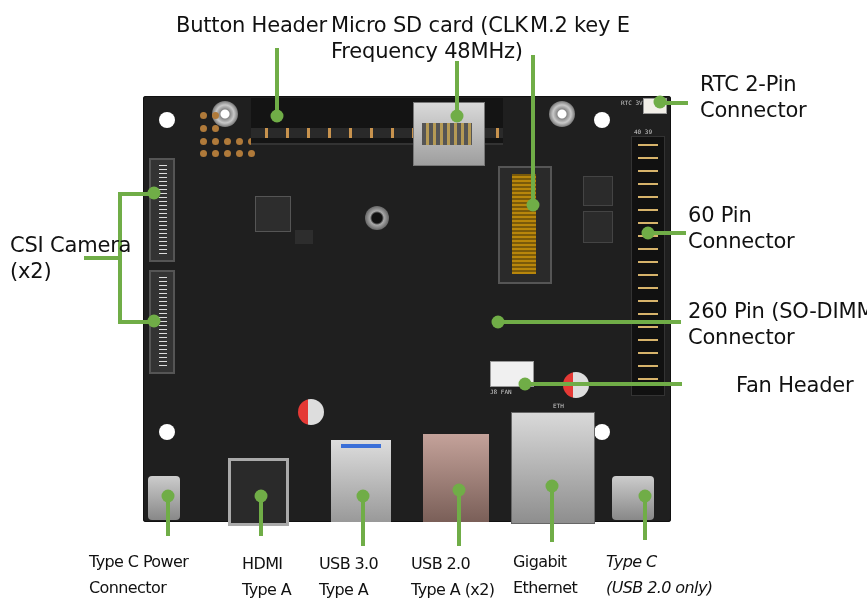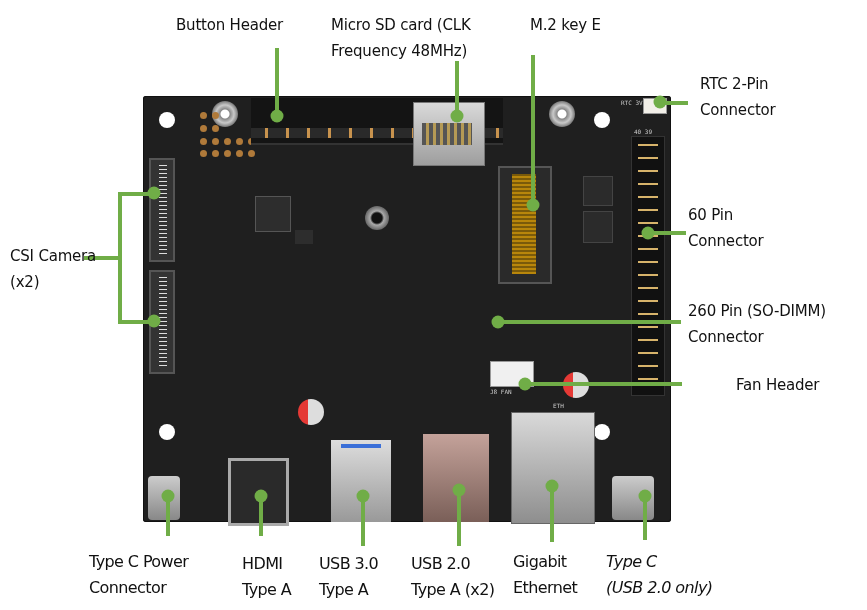--- a/index.html
+++ b/index.html
@@ -1,17 +1,17 @@
 <!DOCTYPE html>
 <html><head>
 <meta charset="utf-8">
 <style>
   html,body{margin:0;padding:0;background:#ffffff;}
   body{width:867px;height:610px;position:relative;overflow:hidden;font-family:"DejaVu Sans",sans-serif;}
-  .label{position:absolute;color:#111;font-size:15px;line-height:26px;white-space:pre;letter-spacing:-0.2px;}
+  .label{position:absolute;color:#111;font-size:21px;line-height:26px;white-space:pre;letter-spacing:-0.2px;}
   .label.cond{font-size:16px;letter-spacing:-0.6px;}
   .line{position:absolute;background:#70ad47;}
   .dot{position:absolute;width:13px;height:13px;border-radius:50%;background:#70ad47;transform:translate(-50%,-50%);}
   .board{position:absolute;left:143px;top:96px;width:528px;height:426px;background:#1f1f1f;border-radius:3px;box-shadow:0 0 0 1px #111 inset;}
   .hole{position:absolute;width:16px;height:16px;border-radius:50%;background:#fff;}
   .standoff{position:absolute;width:26px;height:26px;border-radius:50%;background:radial-gradient(circle,#fff 0 4px,#888 5px,#c9c9c9 9px,#777 13px);}
   .comp{position:absolute;}
   .pad{position:absolute;width:7px;height:7px;border-radius:50%;background:#b07a3a;}
   .silk{position:absolute;color:#ccc;font-size:6px;font-family:"DejaVu Sans Mono",monospace;}
 </style>
@@ -136,21 +136,21 @@
 <div class="dot" style="left:645px;top:496px;"></div>
 
 <div class="label" style="left:176px;top:12px;">Button Header</div>
 <div class="label" style="left:331px;top:12px;">Micro SD card (CLK
 Frequency 48MHz)</div>
 <div class="label" style="left:530px;top:12px;">M.2 key E</div>
 <div class="label" style="left:700px;top:71px;">RTC 2-Pin
 Connector</div>
 <div class="label" style="left:688px;top:202px;">60 Pin
 Connector</div>
-<div class="label" style="left:10px;top:232px;margin-top:11px;">CSI Camera
+<div class="label" style="left:10px;top:232px;">CSI Camera
 (x2)</div>
 <div class="label" style="left:688px;top:298px;">260 Pin (SO-DIMM)
 Connector</div>
 <div class="label" style="left:700px;top:372px;margin-left:36px;">Fan Header</div>
 <div class="label cond" style="left:89px;top:549px;">Type C Power
 Connector</div>
 <div class="label cond" style="left:242px;top:551px;">HDMI
 Type A</div>
 <div class="label cond" style="left:319px;top:551px;">USB 3.0
 Type A</div>

